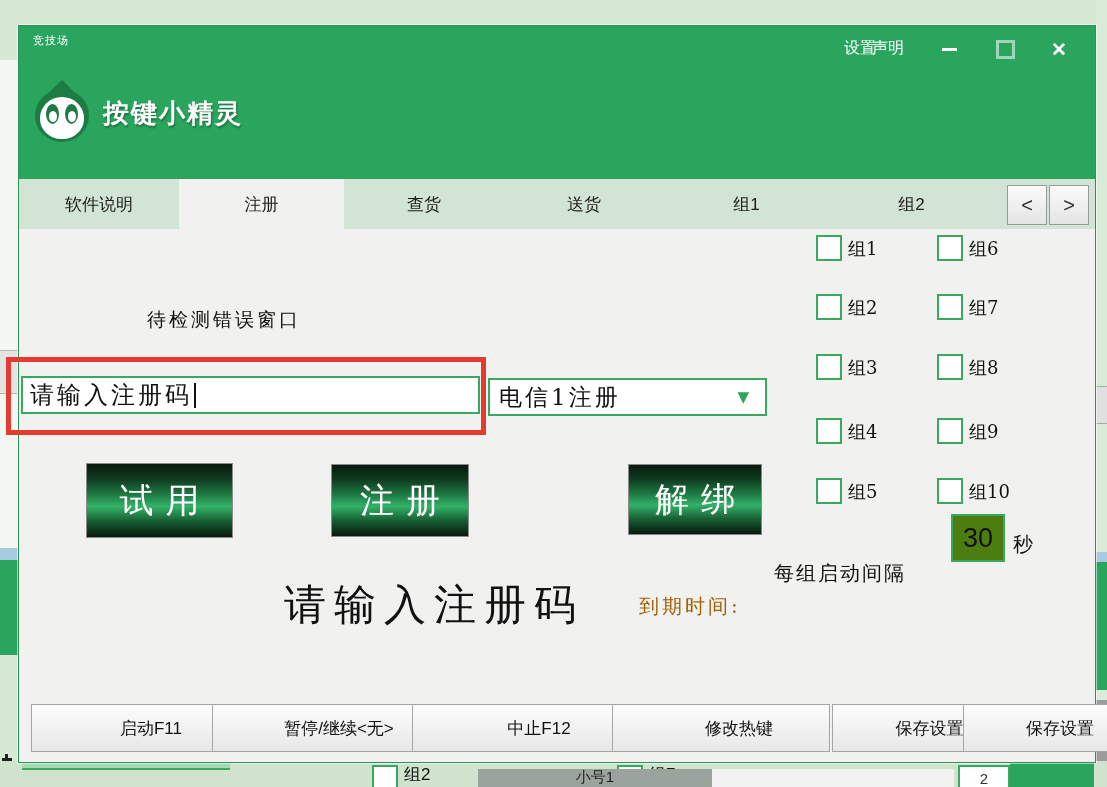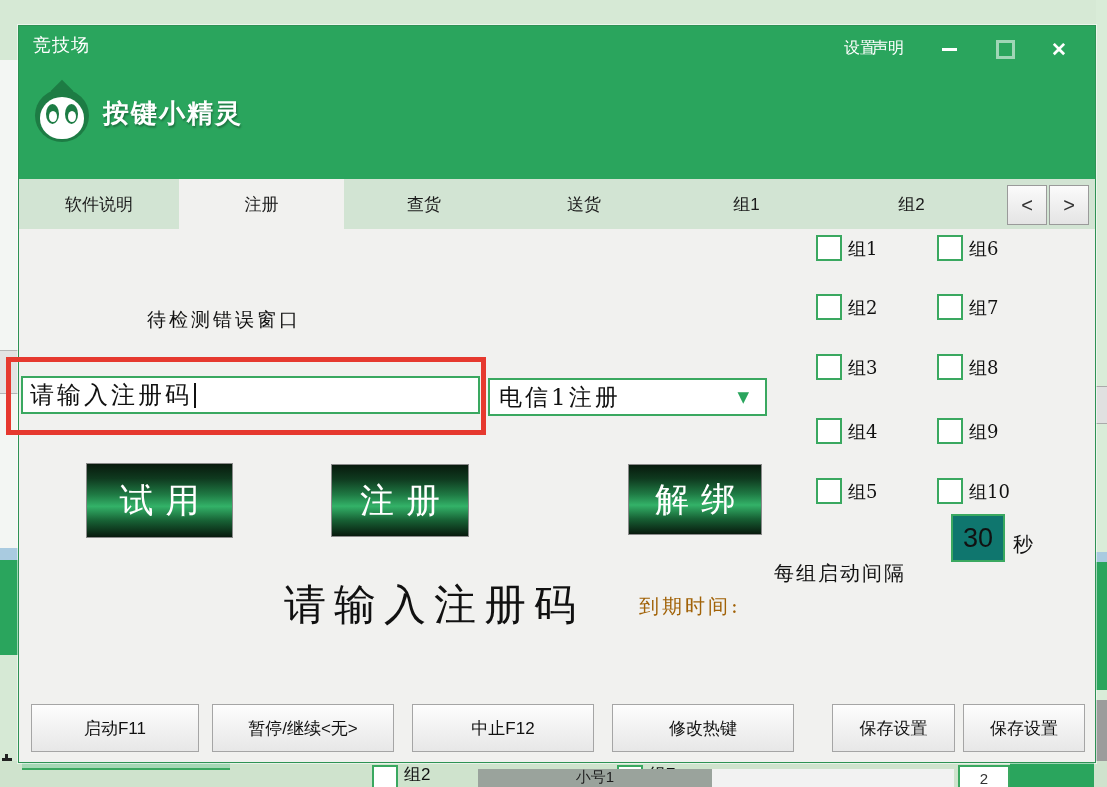--- a/index.html
+++ b/index.html
@@ -3,21 +3,21 @@
 <meta charset="utf-8">
 <style>
   html,body{margin:0;padding:0;}
   body{font-family:"Liberation Sans", sans-serif;}
   .screen{position:relative;width:1107px;height:787px;background:#d6e9d5;overflow:hidden;}
 
   
   .app-window{position:absolute;left:18px;top:25px;width:1076px;height:736px;
     background:#f1f1ef;border:1px solid #2e9254;box-shadow:0 0 0 1px rgba(255,255,255,.55);z-index:5;}
   .titlebar{position:absolute;left:0;top:0;width:100%;height:153px;background:#2aa55d;}
-  .win-title{position:absolute;left:14px;top:7px;color:#fff;font-size:18px;letter-spacing:1px;}
+  .win-title{position:absolute;left:14px;top:7px;color:#fff;font-size:11px;letter-spacing:1px;}
   .tb-item{position:absolute;top:12px;color:#fff;font-size:16px;cursor:default;}
   .ctrl{position:absolute;top:10px;width:36px;height:26px;display:flex;align-items:center;justify-content:center;color:#fff;}
   .min-bar{width:15px;height:3px;background:#fff;}
   .max-box{width:13px;height:13px;border:3px solid rgba(255,255,255,.55);}
   .close-glyph{font-size:19px;font-weight:bold;}
   .brand{position:absolute;left:14px;top:58px;display:flex;align-items:center;gap:12px;}
   .brand-name{color:#fff;font-size:26px;font-weight:bold;letter-spacing:2px;text-shadow:1px 2px 2px rgba(0,0,0,.3);}
 
   
   .logo{position:relative;width:58px;height:58px;}
@@ -48,27 +48,27 @@
   .green-btn{position:absolute;border:1px solid #8a8a8a;color:#fff;font-size:34px;letter-spacing:12px;padding-left:12px;
     display:flex;align-items:center;justify-content:center;cursor:pointer;
     background:linear-gradient(180deg,#081a0d 0%,#0f3a1f 20%,#1f7a44 42%,#33b268 58%,#176034 78%,#081a0d 100%);}
   .status-big{position:absolute;left:265px;top:551px;font-size:42px;letter-spacing:8px;color:#111;}
   .expiry{position:absolute;left:620px;top:567px;font-size:20px;letter-spacing:3px;color:#a16207;}
 
   
   .cb{position:absolute;width:22px;height:22px;background:#fff;border:2px solid #3aa860;cursor:pointer;}
   .cb-label{position:absolute;font-size:18px;color:#111;font-family:"DejaVu Serif", serif;}
   .interval-text{position:absolute;left:755px;top:504px;font-size:20px;letter-spacing:2px;color:#111;margin-top:30px;}
-  .interval-box{position:absolute;left:932px;top:488px;width:50px;height:44px;background:#0f766e;border:2px solid #3aa860;
+  .interval-box{position:absolute;left:932px;top:488px;width:50px;height:44px;background:#4d7c0f;border:2px solid #3aa860;
     display:flex;align-items:center;justify-content:center;font-size:27px;color:#111;}
   .interval-unit{position:absolute;left:994px;top:505px;font-size:20px;color:#111;}
 
   
   .sys-btn{position:absolute;top:678px;height:46px;background:linear-gradient(#fdfdfd,#e7e7e7);
-    border:1px solid #a5a5a5;display:flex;align-items:center;justify-content:center;font-size:17px;color:#111;cursor:pointer;}
+    border:1px solid #a5a5a5;display:flex;align-items:center;justify-content:center;font-size:17px;color:#111;cursor:pointer;padding-left:36px;}
 
   
   .red-annot{position:absolute;left:6px;top:357px;width:470px;height:68px;border:5px solid #e6392f;z-index:9;}
 
   
   .frag{position:absolute;}
   .bg-bottom{position:absolute;left:0;top:761px;width:1107px;height:26px;background:#cfe3cd;}
   .frag-cb{position:absolute;top:765px;width:22px;height:22px;background:#fff;border:2px solid #3aa860;z-index:1;}
   .frag-cb-label{position:absolute;top:763px;font-size:17px;color:#111;z-index:1;}
   .frag-graybar{position:absolute;left:478px;top:769px;width:234px;height:18px;background:#9aa39c;color:#1c1c1c;

